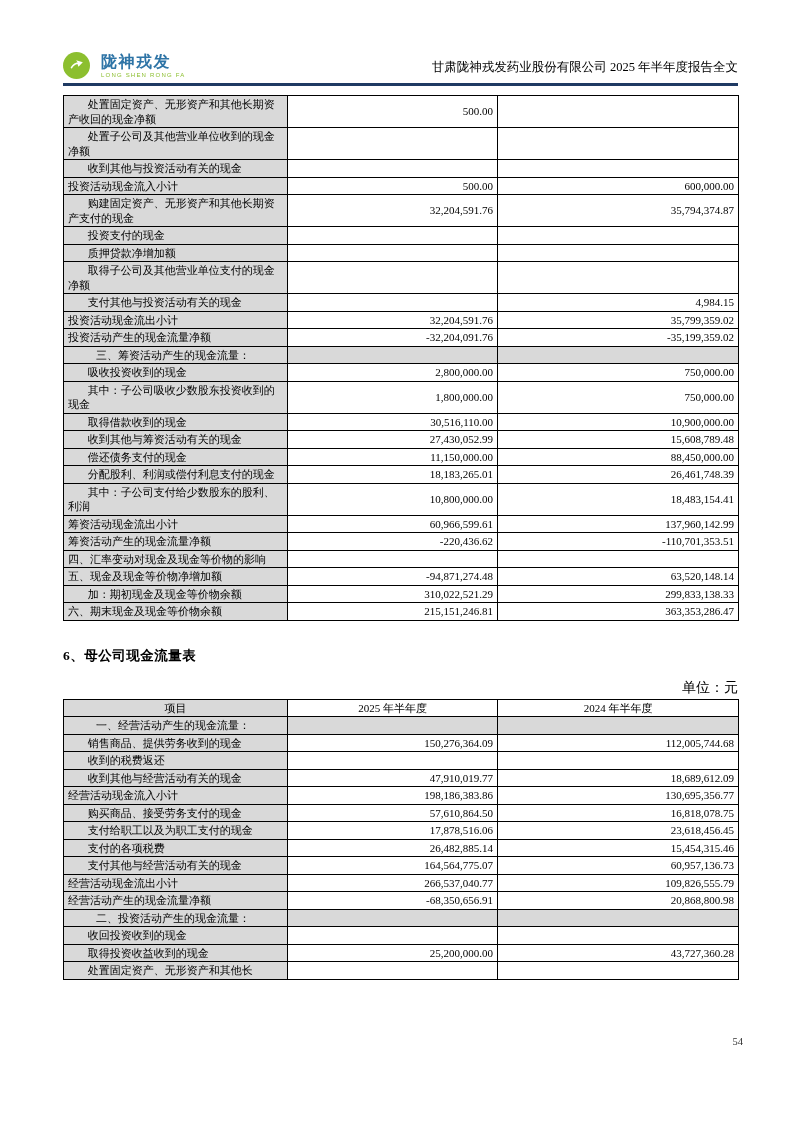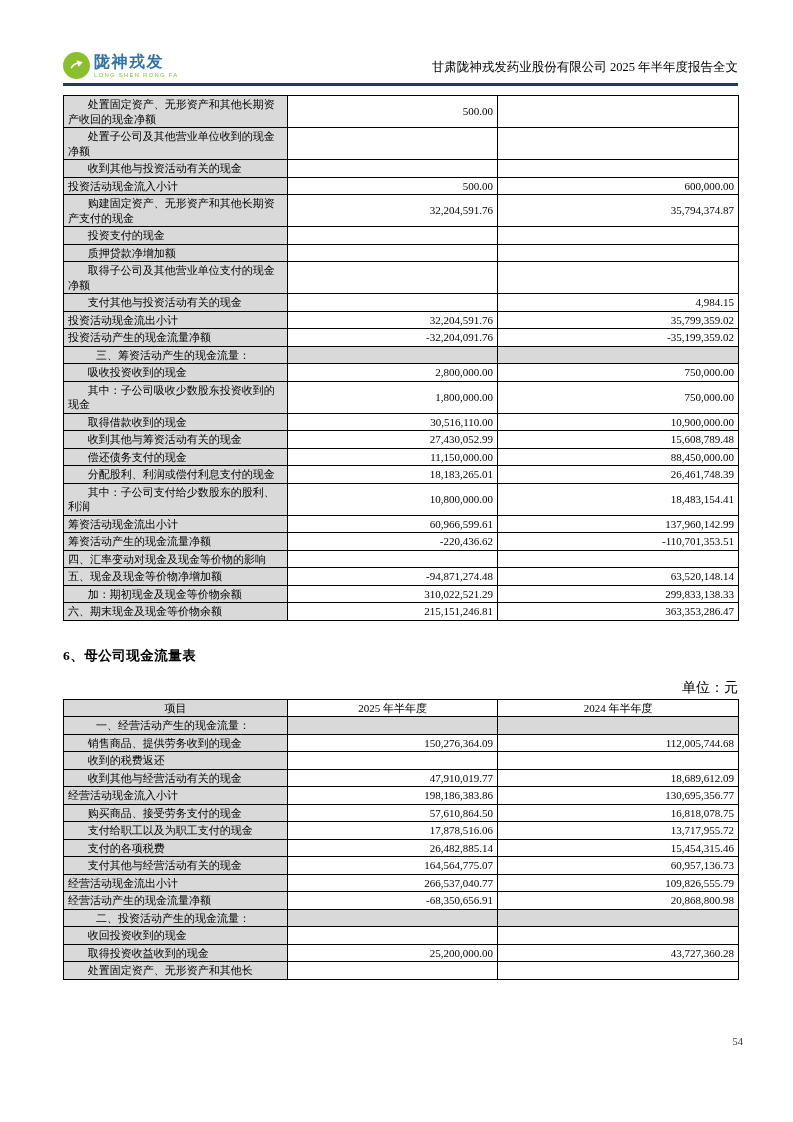--- a/index.html
+++ b/index.html
@@ -14,21 +14,21 @@
   .page{
     width:793px;height:1122px;position:relative;background:#fff;
     font-family:"Liberation Serif","DejaVu Serif",serif;color:#000;
     padding:46px 55px 0 63px;overflow:hidden;
   }
   
   .page-header{
     display:flex;justify-content:space-between;align-items:flex-end;
     border-bottom:3px solid var(--rule-navy);padding-bottom:4px;height:40px;
   }
-  .logo{display:flex;align-items:center;gap:4px;}
+  .logo{display:flex;align-items:center;gap:11px;}
   .logo-mark{
     width:27px;height:27px;border-radius:50%;background:var(--logo-green);
     display:flex;align-items:center;justify-content:center;flex:0 0 auto;
   }
   .logo-mark svg{width:19px;height:19px;display:block;}
   .logo-text{display:flex;flex-direction:column;line-height:1;}
   .logo-cn{
     font-family:"Liberation Sans","DejaVu Sans",sans-serif;
     font-size:16px;font-weight:bold;color:var(--logo-blue);letter-spacing:1.5px;
   }
@@ -258,21 +258,21 @@
           <td class="num">130,695,356.77</td>
         </tr>
         <tr>
           <td class="label indent">购买商品、接受劳务支付的现金</td>
           <td class="num">57,610,864.50</td>
           <td class="num">16,818,078.75</td>
         </tr>
         <tr>
           <td class="label indent">支付给职工以及为职工支付的现金</td>
           <td class="num">17,878,516.06</td>
-          <td class="num">13,717,955.72</td>
+          <td class="num">23,618,456.45</td>
         </tr>
         <tr>
           <td class="label indent">支付的各项税费</td>
           <td class="num">26,482,885.14</td>
           <td class="num">15,454,315.46</td>
         </tr>
         <tr>
           <td class="label indent">支付其他与经营活动有关的现金</td>
           <td class="num">164,564,775.07</td>
           <td class="num">60,957,136.73</td>

